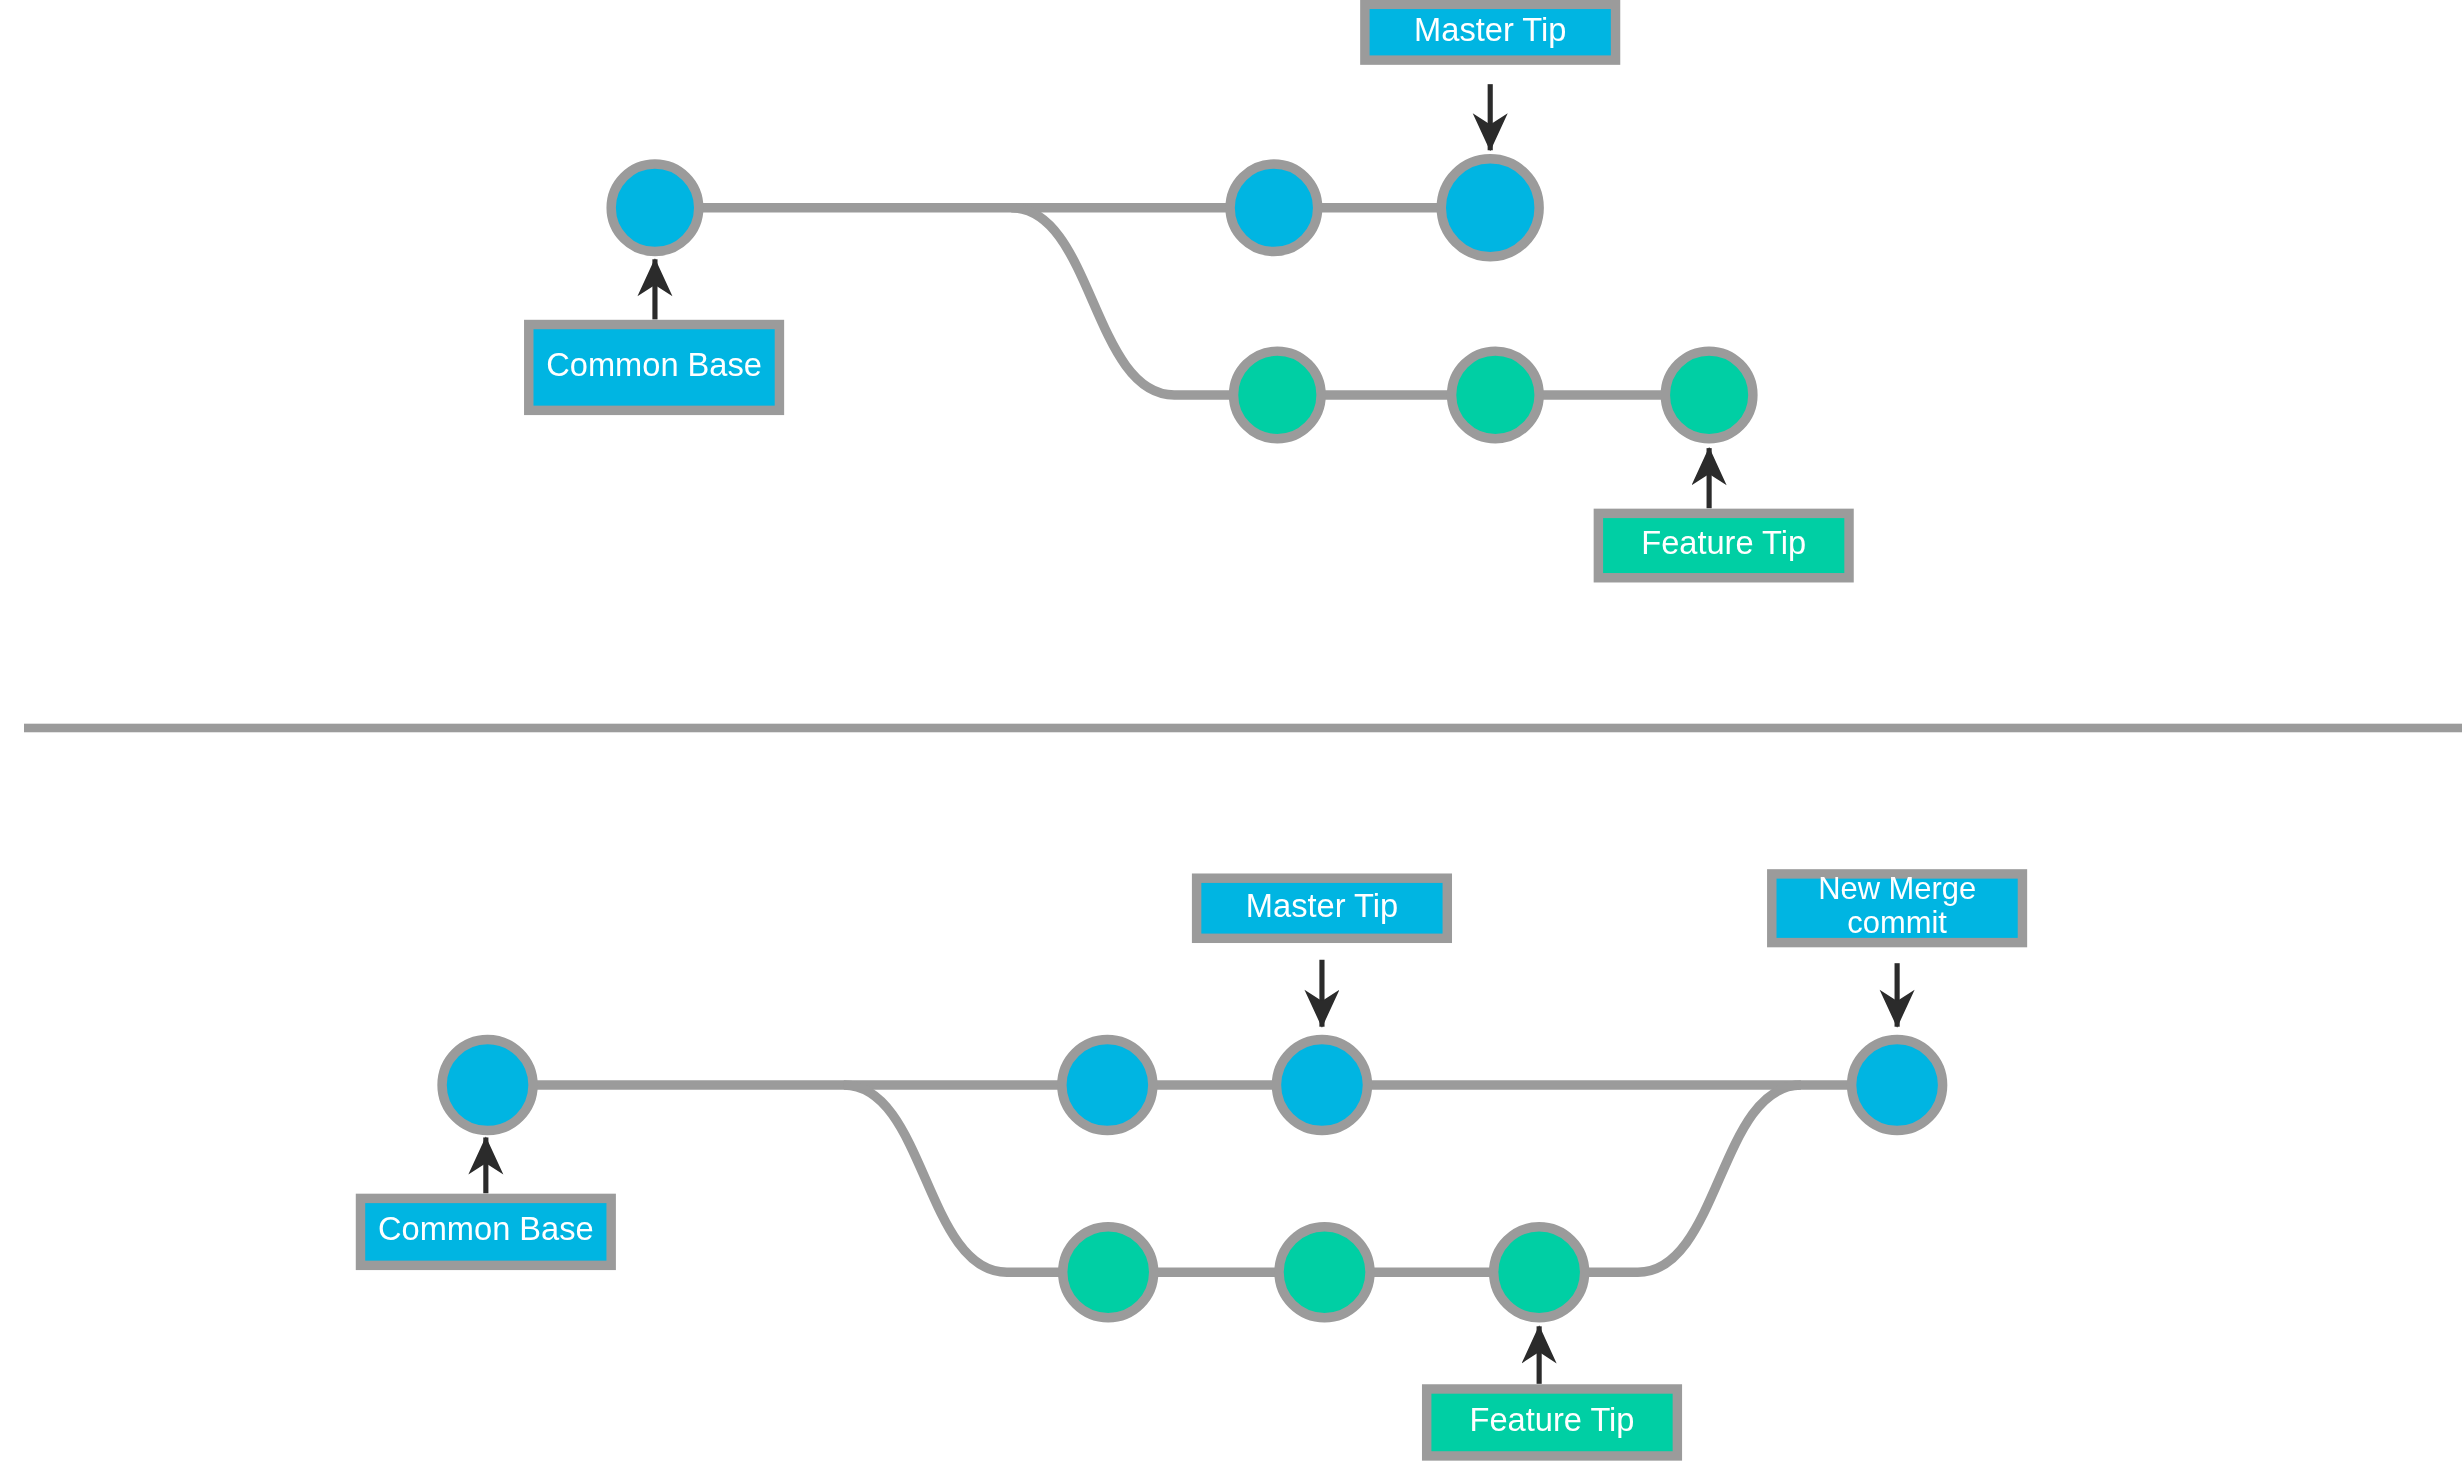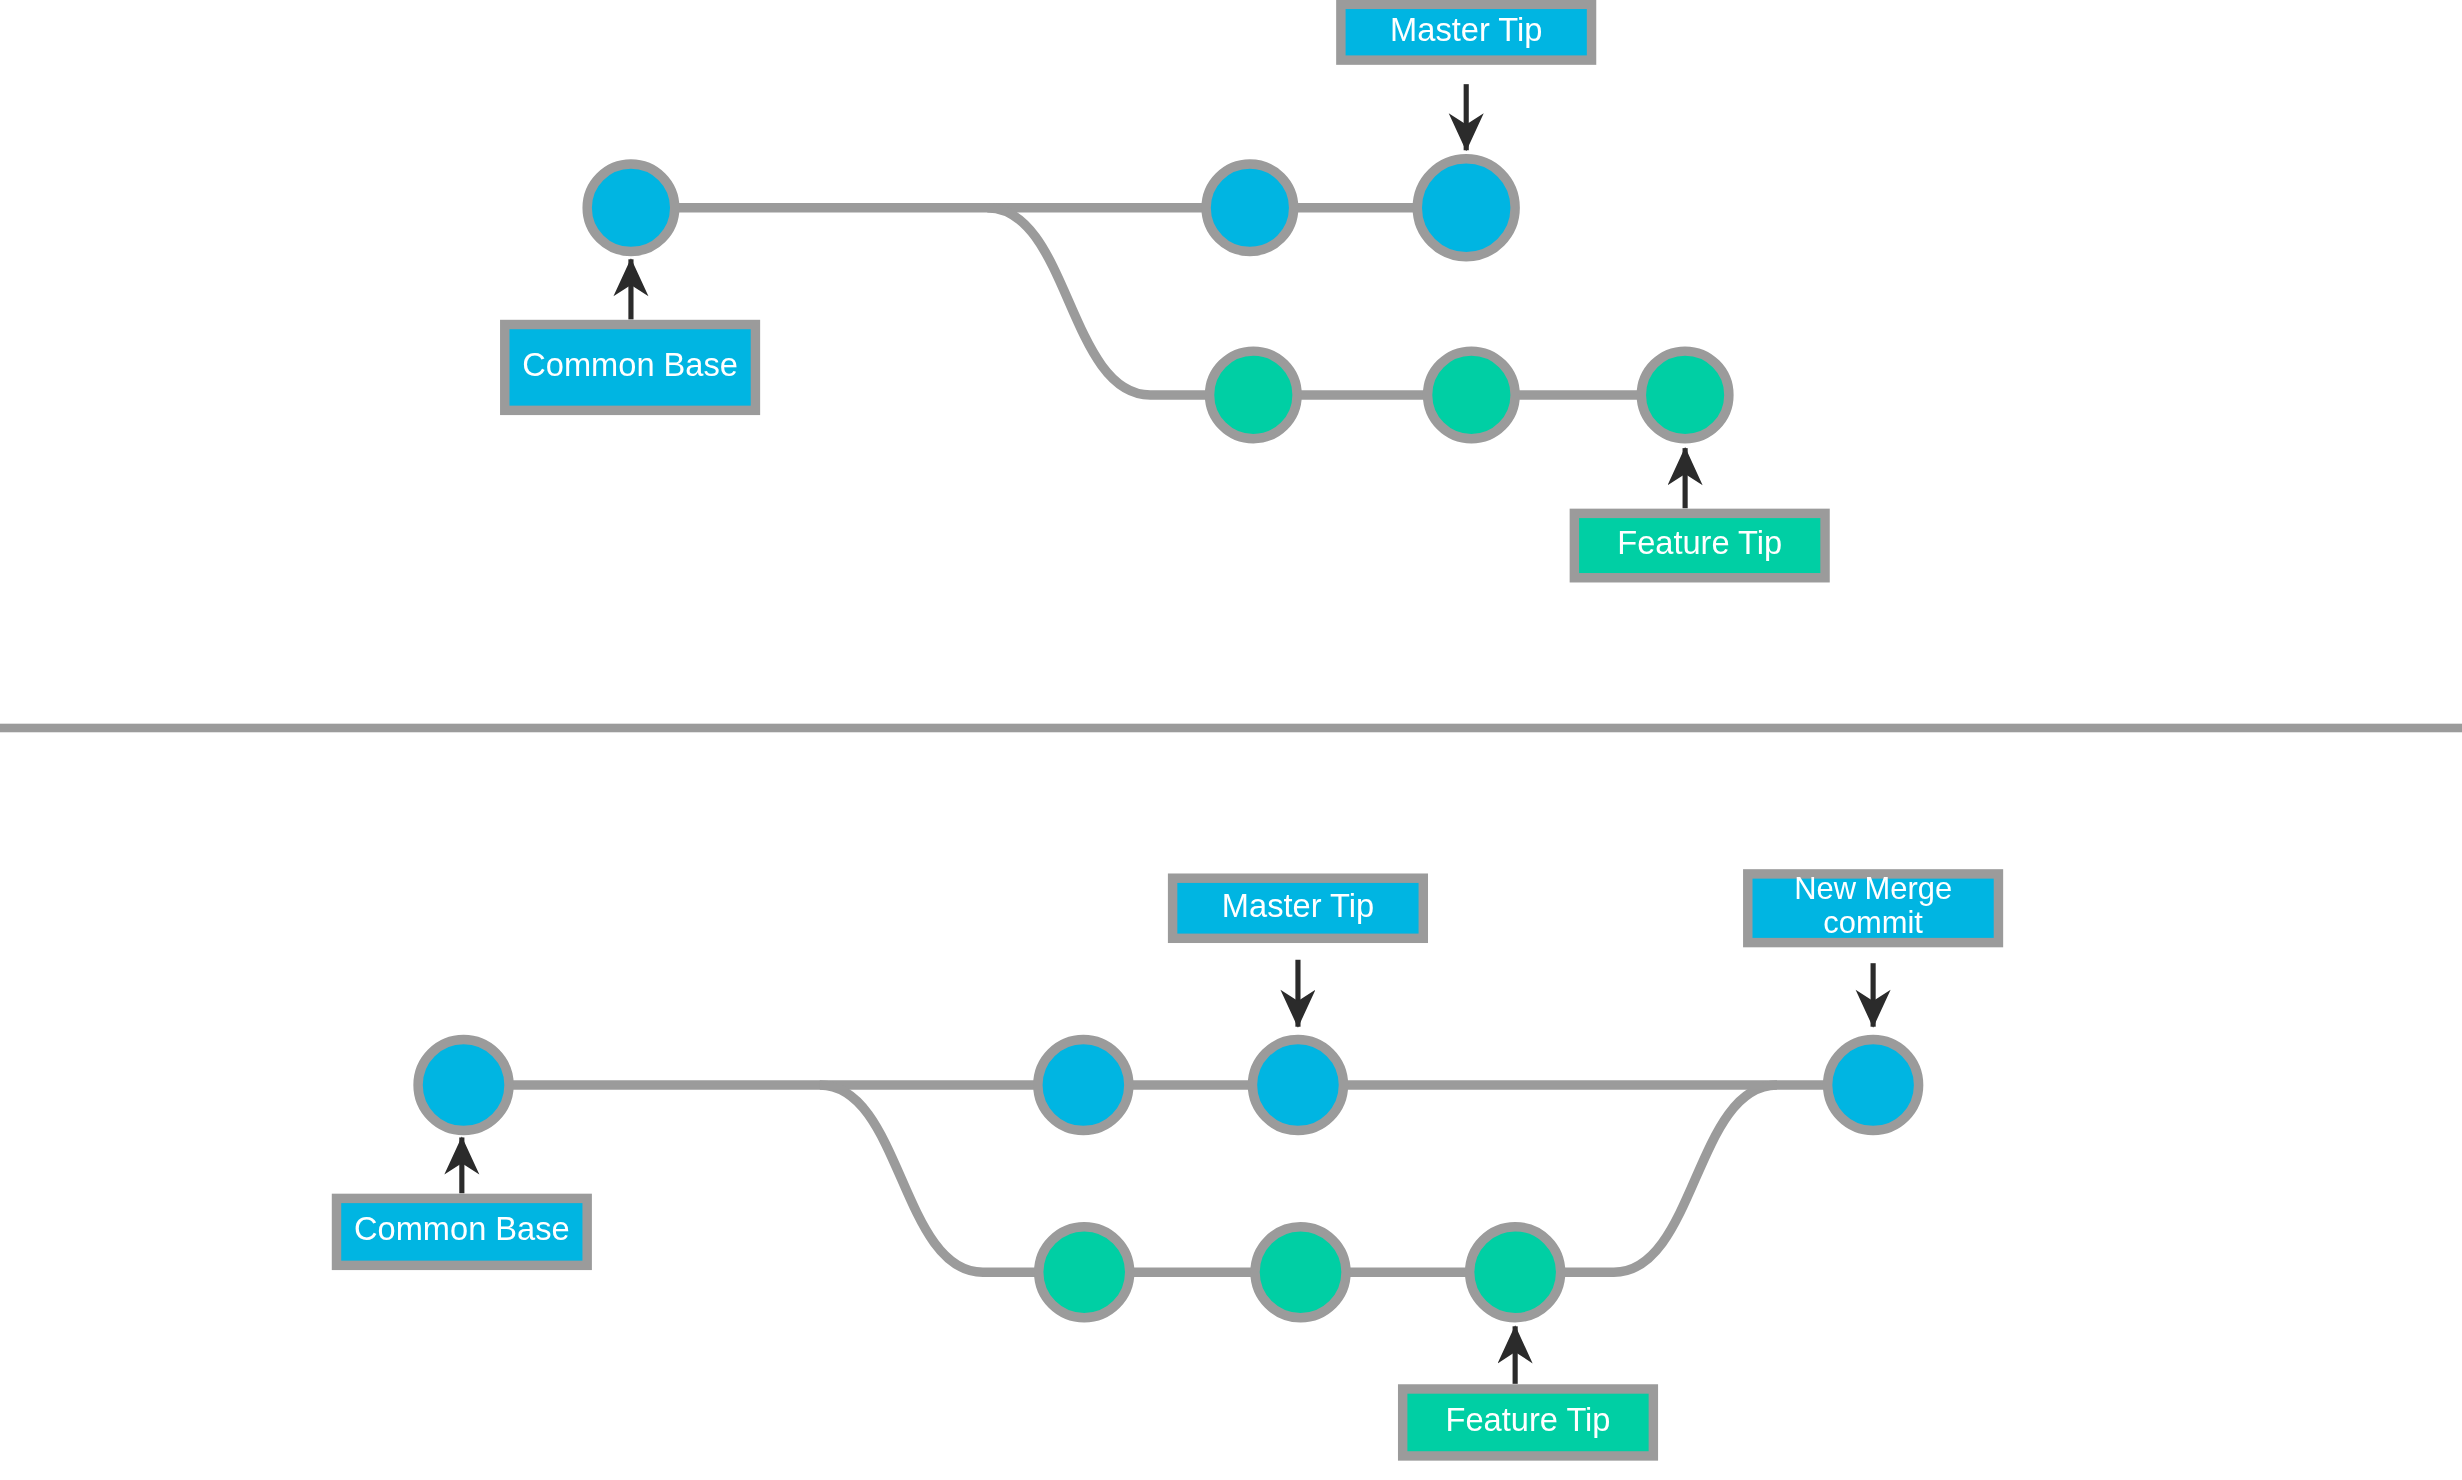--- a/index.html
+++ b/index.html
@@ -12,20 +12,21 @@
     font-family: "Liberation Sans", sans-serif;
     width: 2462px;
     height: 1480px;
     overflow: hidden;
   }
   #stage {
     position: relative;
     width: 2232px;
     height: 1480px;
     background: #ffffff;
+    margin-left: 24px;
   }
   #stage svg {
     position: absolute;
     top: 0;
     left: 0;
     width: 2462px;
     height: 1480px;
   }
   .node-label-text {
     font-family: "Liberation Sans", sans-serif;

